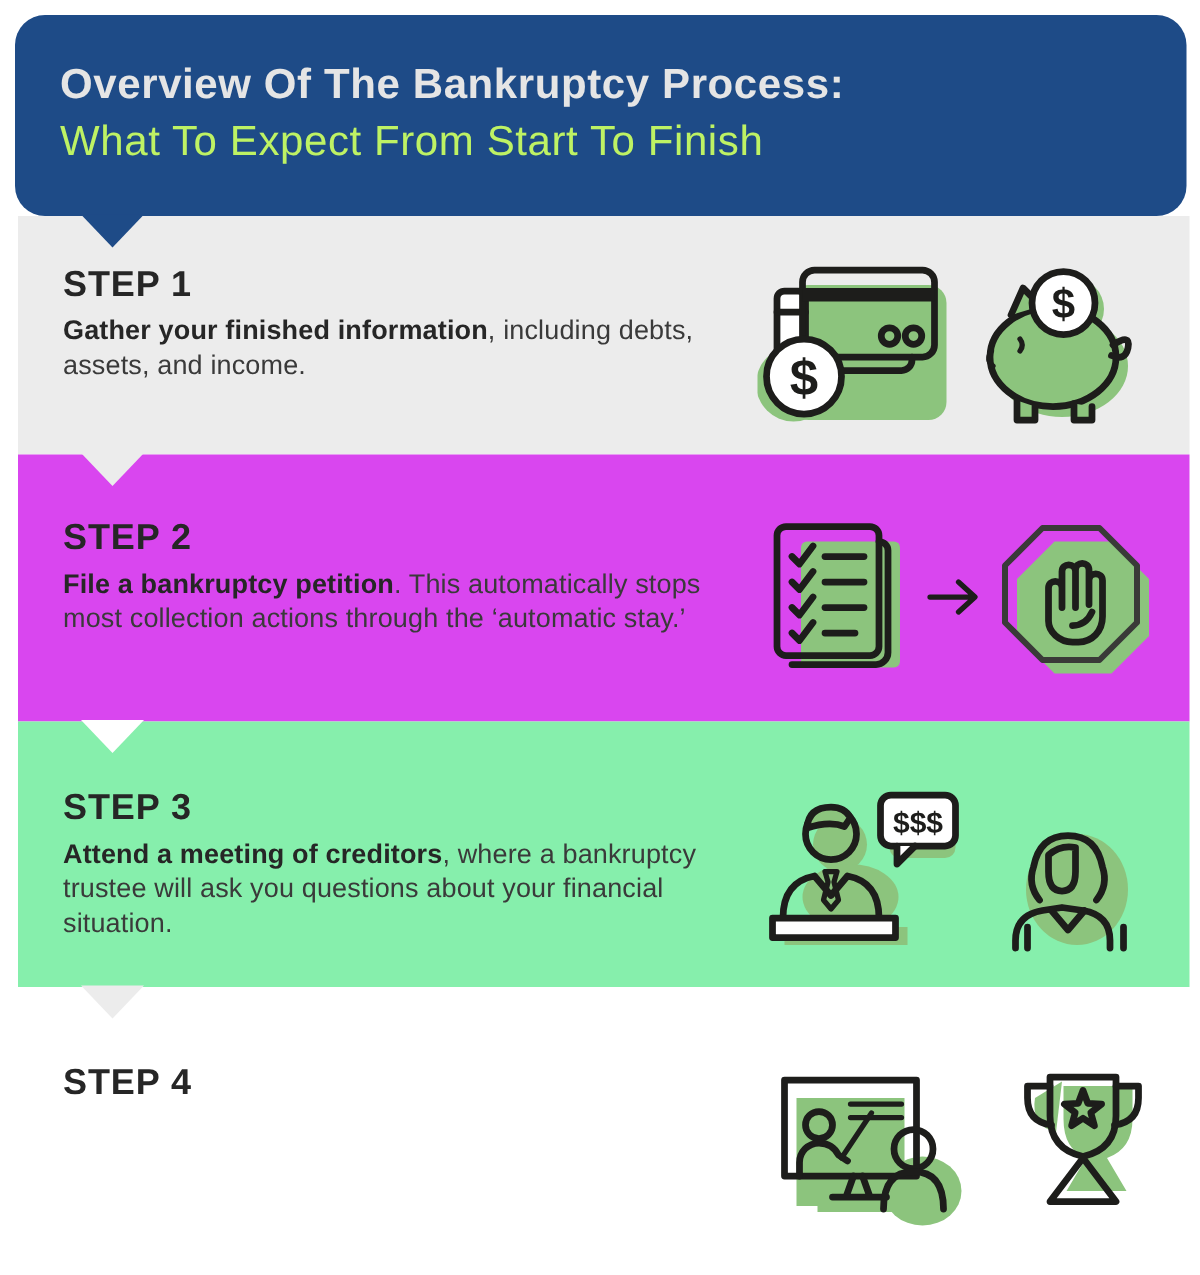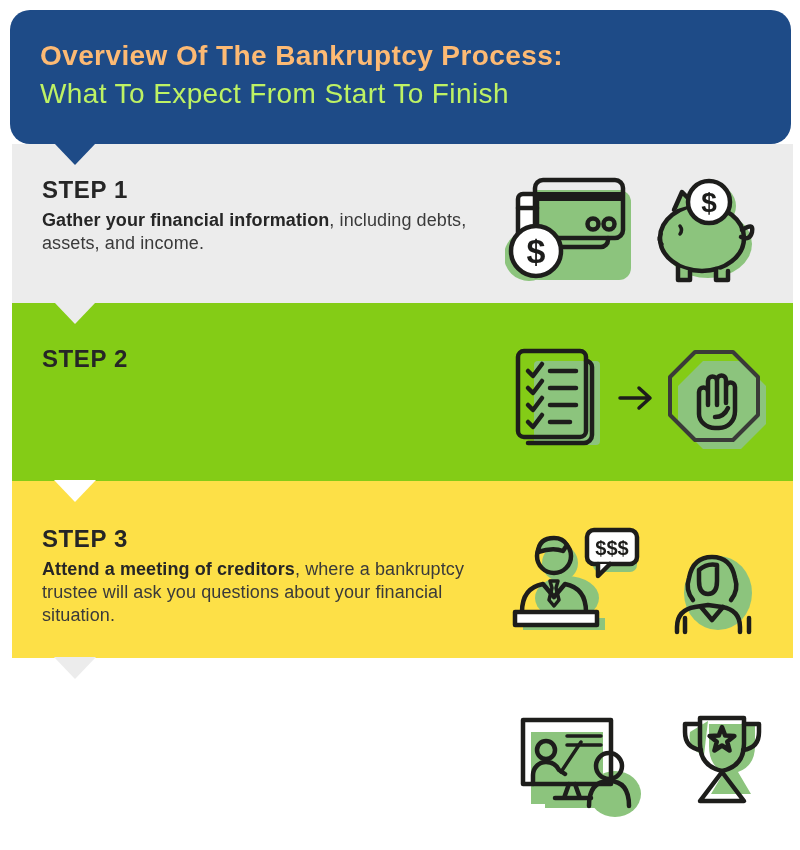--- a/index.html
+++ b/index.html
@@ -9,40 +9,40 @@
   }
   .abs{position:absolute;}
   
   .header{
     left:10px;top:10px;width:781px;height:134px;
     background:#1e4b87;border-radius:20px;
     padding:0;box-sizing:border-box;
   }
   .title1{
     position:absolute;left:30px;top:30px;
-    font-size:28px;font-weight:700;color:#fdba74;letter-spacing:.4px;
+    font-size:28px;font-weight:700;color:#e5e5e5;letter-spacing:.4px;
   }
   .title2{
     position:absolute;left:30px;top:68px;
     font-size:28px;font-weight:400;color:#bef264;letter-spacing:.4px;
   }
   
   .chev{
     position:absolute;width:0;height:0;z-index:3;
     border-left:21px solid transparent;border-right:21px solid transparent;
   }
   .chev-blue{left:54px;top:143px;border-top:22px solid #1e4b87;}
   .chev-gray1{left:54px;top:302px;border-top:22px solid #ececec;}
   .chev-white{left:54px;top:480px;border-top:22px solid #ffffff;}
   .chev-gray2{left:54px;top:657px;border-top:22px solid #ececec;}
   
   .section{left:12px;width:781px;}
   .sec1{top:144px;height:159px;background:#ececec;}
-  .sec2{top:303px;height:178px;background:#84cc16;}
-  .sec3{top:481px;height:177px;background:#fde047;}
+  .sec2{top:303px;height:178px;background:#d946ef;}
+  .sec3{top:481px;height:177px;background:#86efac;}
   .sec4{top:658px;height:192px;background:#ffffff;}
   .step-block{position:absolute;left:30px;width:440px;}
   .sec1 .step-block{top:32px;}
   .sec2 .step-block{top:42px;}
   .sec3 .step-block{top:44px;}
   .sec4 .step-block{top:50px;}
   .step-head{
     font-size:24px;font-weight:700;color:#262626;letter-spacing:.6px;
     margin:0 0 5px 0;
   }
@@ -64,42 +64,44 @@
 
 <div class="abs header">
   <div class="title1">Overview Of The Bankruptcy Process:</div>
   <div class="title2">What To Expect From Start To Finish</div>
 </div>
 <div class="chev chev-blue"></div>
 
 <div class="abs section sec1">
   <div class="step-block">
     <p class="step-head">STEP 1</p>
-    <p class="step-desc"><b>Gather your financial information</b><span>, including debts, assets, and income.</span></p>
+    <p class="step-desc"><b>Gather your finished information</b><span>, including debts, assets, and income.</span></p>
   </div>
 </div>
 <div class="chev chev-gray1"></div>
 
 <div class="abs section sec2">
   <div class="step-block">
     <p class="step-head">STEP 2</p>
+    <p class="step-desc"><b>File a bankruptcy petition</b><span>. This automatically stops most collection actions through the ‘automatic stay.’</span></p>
   </div>
 </div>
 <div class="chev chev-white"></div>
 
 <div class="abs section sec3">
   <div class="step-block">
     <p class="step-head">STEP 3</p>
     <p class="step-desc"><b>Attend a meeting of creditors</b><span>, where a bankruptcy trustee will ask you questions about your financial situation.</span></p>
   </div>
 </div>
 <div class="chev chev-gray2"></div>
 
 <div class="abs section sec4">
   <div class="step-block">
+    <p class="step-head">STEP 4</p>
   </div>
 </div>
 
 <svg class="icon" style="left:505px;top:172px;" width="132" height="115" viewBox="0 0 132 115">
   <rect class="grn" x="22" y="18" width="104" height="90" rx="12"></rect>
   <rect class="ln wfill" x="13" y="22" width="19" height="72" rx="5"></rect>
   <line class="ln" x1="13" y1="36" x2="32" y2="36"></line>
   <path class="ln" d="M36 66 v2 a7 7 0 0 0 7 7 h53 a7 7 0 0 0 7 -7 v-2"></path>
   <rect class="ln" x="30" y="8" width="88" height="58" rx="8"></rect>
   <rect x="30" y="20" width="88" height="9" fill="#1d1d1b"></rect>

